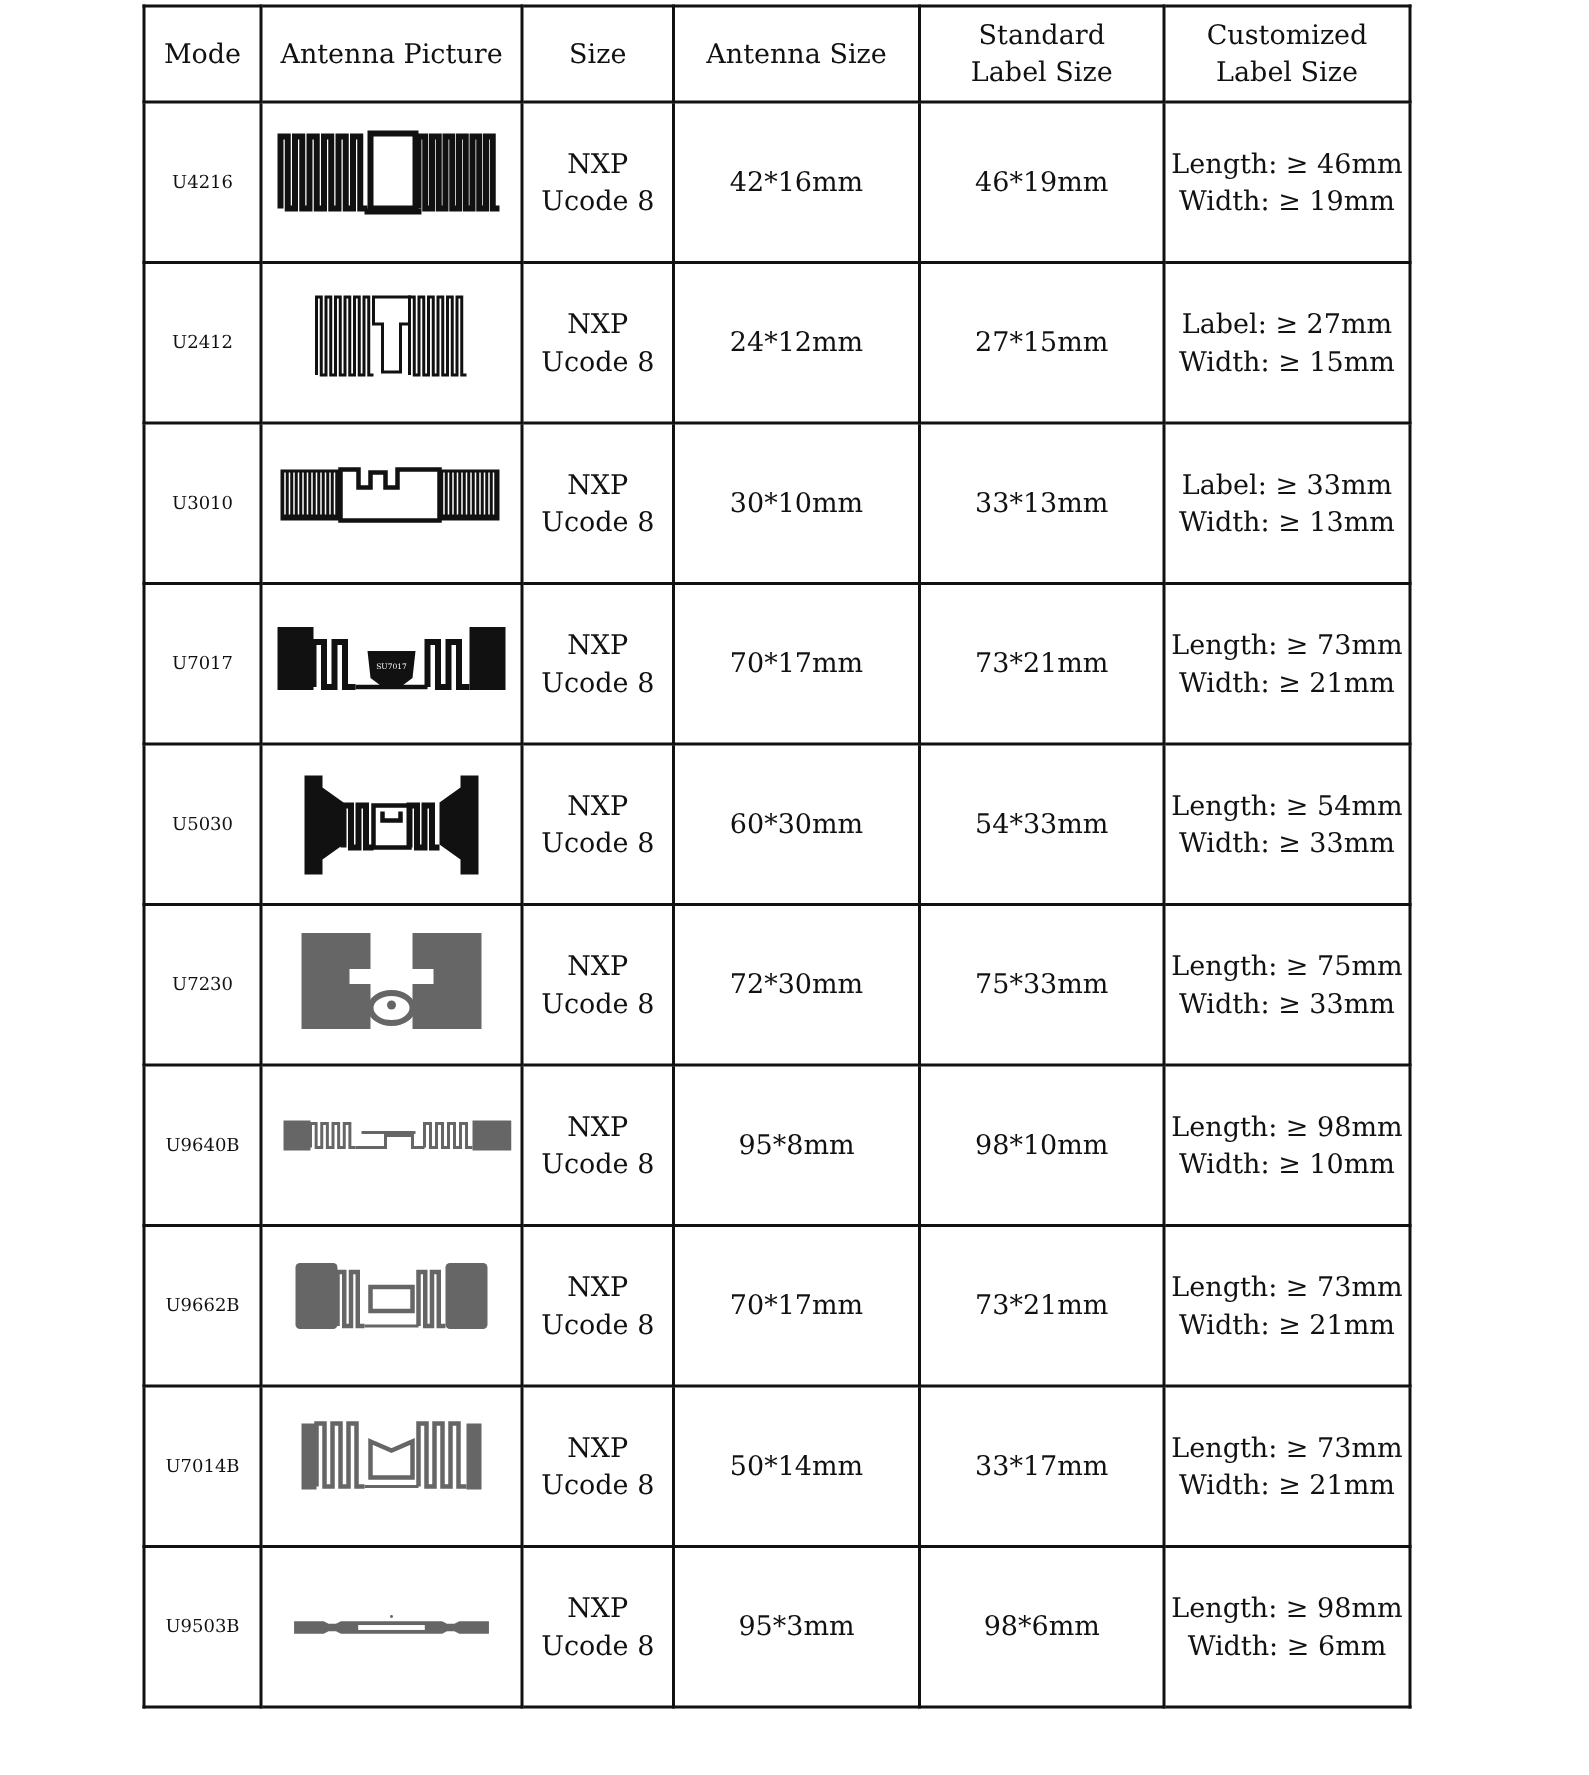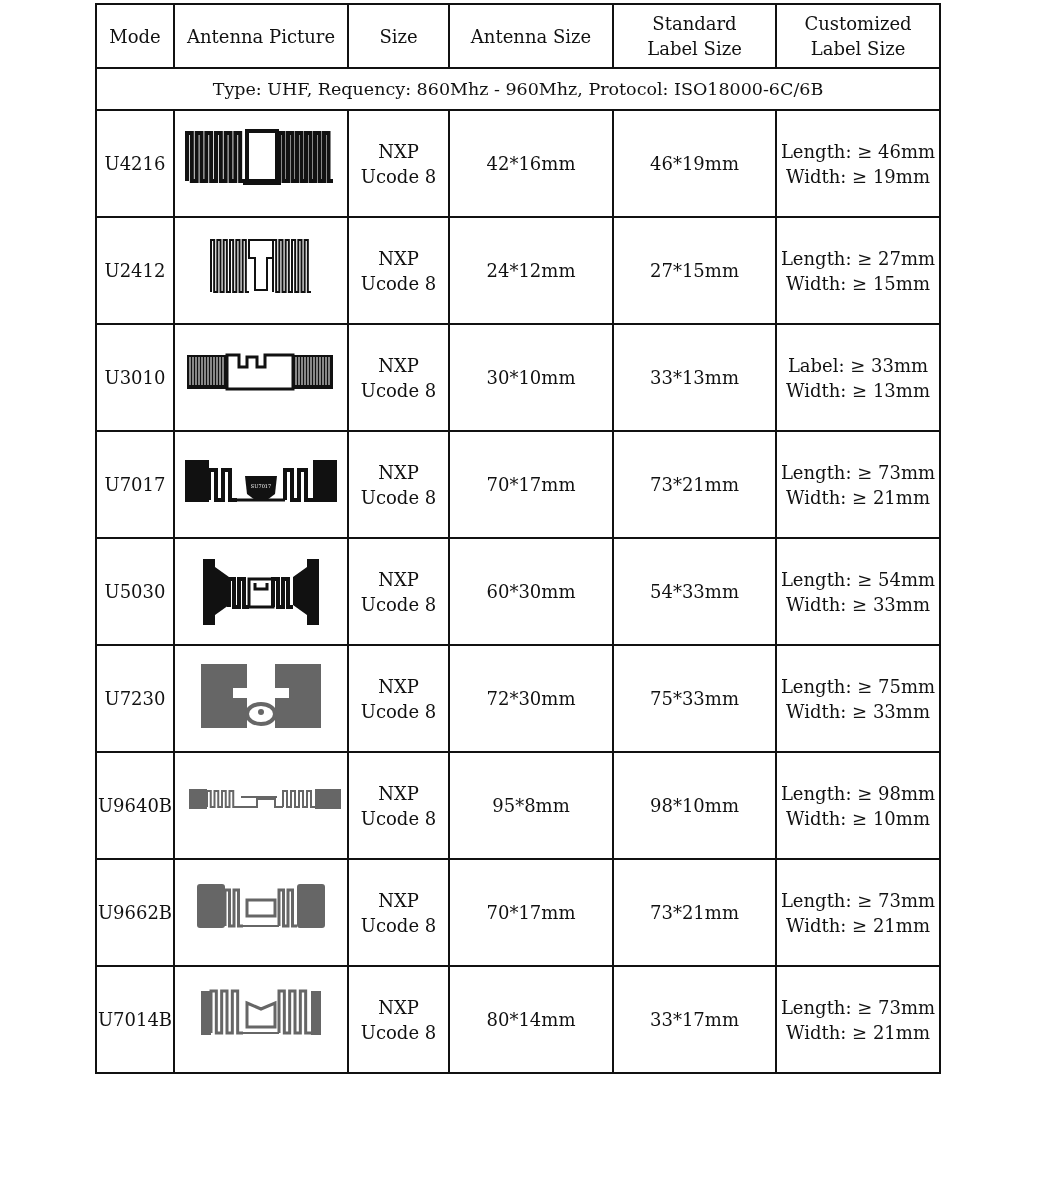--- a/index.html
+++ b/index.html
@@ -2,21 +2,21 @@
 <html><head>
 <meta charset="utf-8">
 <style>
   html,body{margin:0;padding:0;background:#fff;}
   body{width:1059px;height:1183px;position:relative;font-family:"DejaVu Serif","Liberation Serif",serif;color:#111;}
   table{position:absolute;left:95px;top:3px;border-collapse:collapse;table-layout:fixed;width:844px;border-radius:13px;}
   td,th{border:2px solid #111;text-align:center;vertical-align:middle;font-weight:normal;padding:0;font-size:18px;line-height:25px;}
   th{height:62px;}
   tr.type td{height:40px;font-size:17.5px;}
   tr.row td{height:105px;}
-  td.mode{font-size:18px;}
+  td.mode{font-size:12px;}
   .pic svg{display:block;margin:0 auto;}
   .ln{display:block;}
 </style>
 </head>
 <body>
 
 <table>
   <colgroup>
     <col style="width:78px">
       <col style="width:174px">
@@ -33,23 +33,20 @@
     <th>Antenna Size</th>
     <th>
       <span class="ln">Standard</span>
       <span class="ln">Label Size</span>
     </th>
     <th>
       <span class="ln">Customized</span>
       <span class="ln">Label Size</span>
     </th>
   </tr>
-  <tr class="type">
-    <td colspan="6">Type: UHF, Requency: 860Mhz - 960Mhz, Protocol: ISO18000-6C/6B</td>
-  </tr>
   </tbody>
     <tbody id="body-rows">
   <tr class="row">
     <td class="mode">U4216</td>
     <td class="pic">
           <svg width="160" height="74" viewBox="0 0 160 74">
             <path d="M6 54 L6 6 L10.833333333333332 6 L10.833333333333332 54 L15.666666666666664 54 L15.666666666666666 6 L20.5 6 L20.5 54 L25.333333333333332 54 L25.333333333333332 6 L30.166666666666664 6 L30.166666666666664 54 L35 54 L35 6 L39.833333333333336 6 L39.83333333333333 54 L44.666666666666664 54 L44.666666666666664 6 L49.5 6 L49.5 54 L54.333333333333336 54 L54.33333333333333 6 L59.166666666666664 6 L59.166666666666664 54 L64 54 L64 54" fill="none" stroke="#111111" stroke-width="4"></path>
             <path d="M98 54 L98 6 L102.5 6 L102.5 54 L107 54 L107 6 L111.5 6 L111.5 54 L116 54 L116 6 L120.5 6 L120.5 54 L125 54 L125 6 L129.5 6 L129.5 54 L134 54 L134 6 L138.5 6 L138.5 54 L143 54 L143 6 L147.5 6 L147.5 54 L152 54 L152 54" fill="none" stroke="#111111" stroke-width="4"></path>
             <rect x="66" y="4" width="30" height="50" fill="none" stroke="#111111" stroke-width="4"></rect>
             <path d="M62 56 L100 56" stroke="#111111" stroke-width="4"></path>
@@ -76,21 +73,21 @@
             <path d="M68 6 H92 V24 H86 V56 H74 V24 H68 Z" fill="none" stroke="#111111" stroke-width="2"></path>
           </svg>
         </td>
     <td>
       <span class="ln">NXP</span>
       <span class="ln">Ucode 8</span>
     </td>
     <td>24*12mm</td>
     <td>27*15mm</td>
     <td>
-      <span class="ln">Length: ≥ 27mm</span>
+      <span class="ln">Label: ≥ 27mm</span>
       <span class="ln">Width: ≥ 15mm</span>
     </td>
   </tr>
 
   <tr class="row">
     <td class="mode">U3010</td>
     <td class="pic">
           <svg width="160" height="74" viewBox="0 0 160 74">
             <rect x="6" y="14" width="40" height="34" fill="#111111"></rect>
             <rect x="112" y="14" width="40" height="34" fill="#111111"></rect>
@@ -262,22 +259,42 @@
             <path d="M30 50 L30 8 L35.333333333333336 8 L35.333333333333336 50 L40.66666666666667 50 L40.666666666666664 8 L46 8 L46 50 L51.333333333333336 50 L51.33333333333333 8 L56.666666666666664 8 L56.666666666666664 50 L62 50 L62 50" fill="none" stroke="#666666" stroke-width="3"></path>
             <path d="M98 50 L98 8 L103.33333333333333 8 L103.33333333333333 50 L108.66666666666666 50 L108.66666666666667 8 L114 8 L114 50 L119.33333333333333 50 L119.33333333333333 8 L124.66666666666666 8 L124.66666666666666 50 L130 50 L130 50" fill="none" stroke="#666666" stroke-width="3"></path>
             <path d="M66 20 L80 26 L94 20 V44 H66 Z" fill="none" stroke="#666666" stroke-width="3"></path>
             <path d="M62 50 H98" stroke="#666666" stroke-width="2"></path>
           </svg>
         </td>
     <td>
       <span class="ln">NXP</span>
       <span class="ln">Ucode 8</span>
     </td>
-    <td>80*14mm</td>
+    <td>50*14mm</td>
     <td>33*17mm</td>
     <td>
       <span class="ln">Length: ≥ 73mm</span>
       <span class="ln">Width: ≥ 21mm</span>
     </td>
   </tr>
 
+  <tr class="row">
+    <td class="mode">U9503B</td>
+    <td class="pic">
+          <svg width="160" height="74" viewBox="0 0 170 90">
+            <path d="M6 40 H30 L34 42 H40 L44 40 H126 L130 42 H136 L140 40 H164 V50 H140 L136 48 H130 L126 50 H44 L40 48 H34 L30 50 H6 Z" fill="#666666"></path>
+            <rect x="58" y="43" width="54" height="4" fill="#fff"></rect>
+            <circle cx="85" cy="36" r="1.2" fill="#666666"></circle>
+          </svg>
+        </td>
+    <td>
+      <span class="ln">NXP</span>
+      <span class="ln">Ucode 8</span>
+    </td>
+    <td>95*3mm</td>
+    <td>98*6mm</td>
+    <td>
+      <span class="ln">Length: ≥ 98mm</span>
+      <span class="ln">Width: ≥ 6mm</span>
+    </td>
+  </tr>
 </tbody>
 </table>
 
 </body></html>

